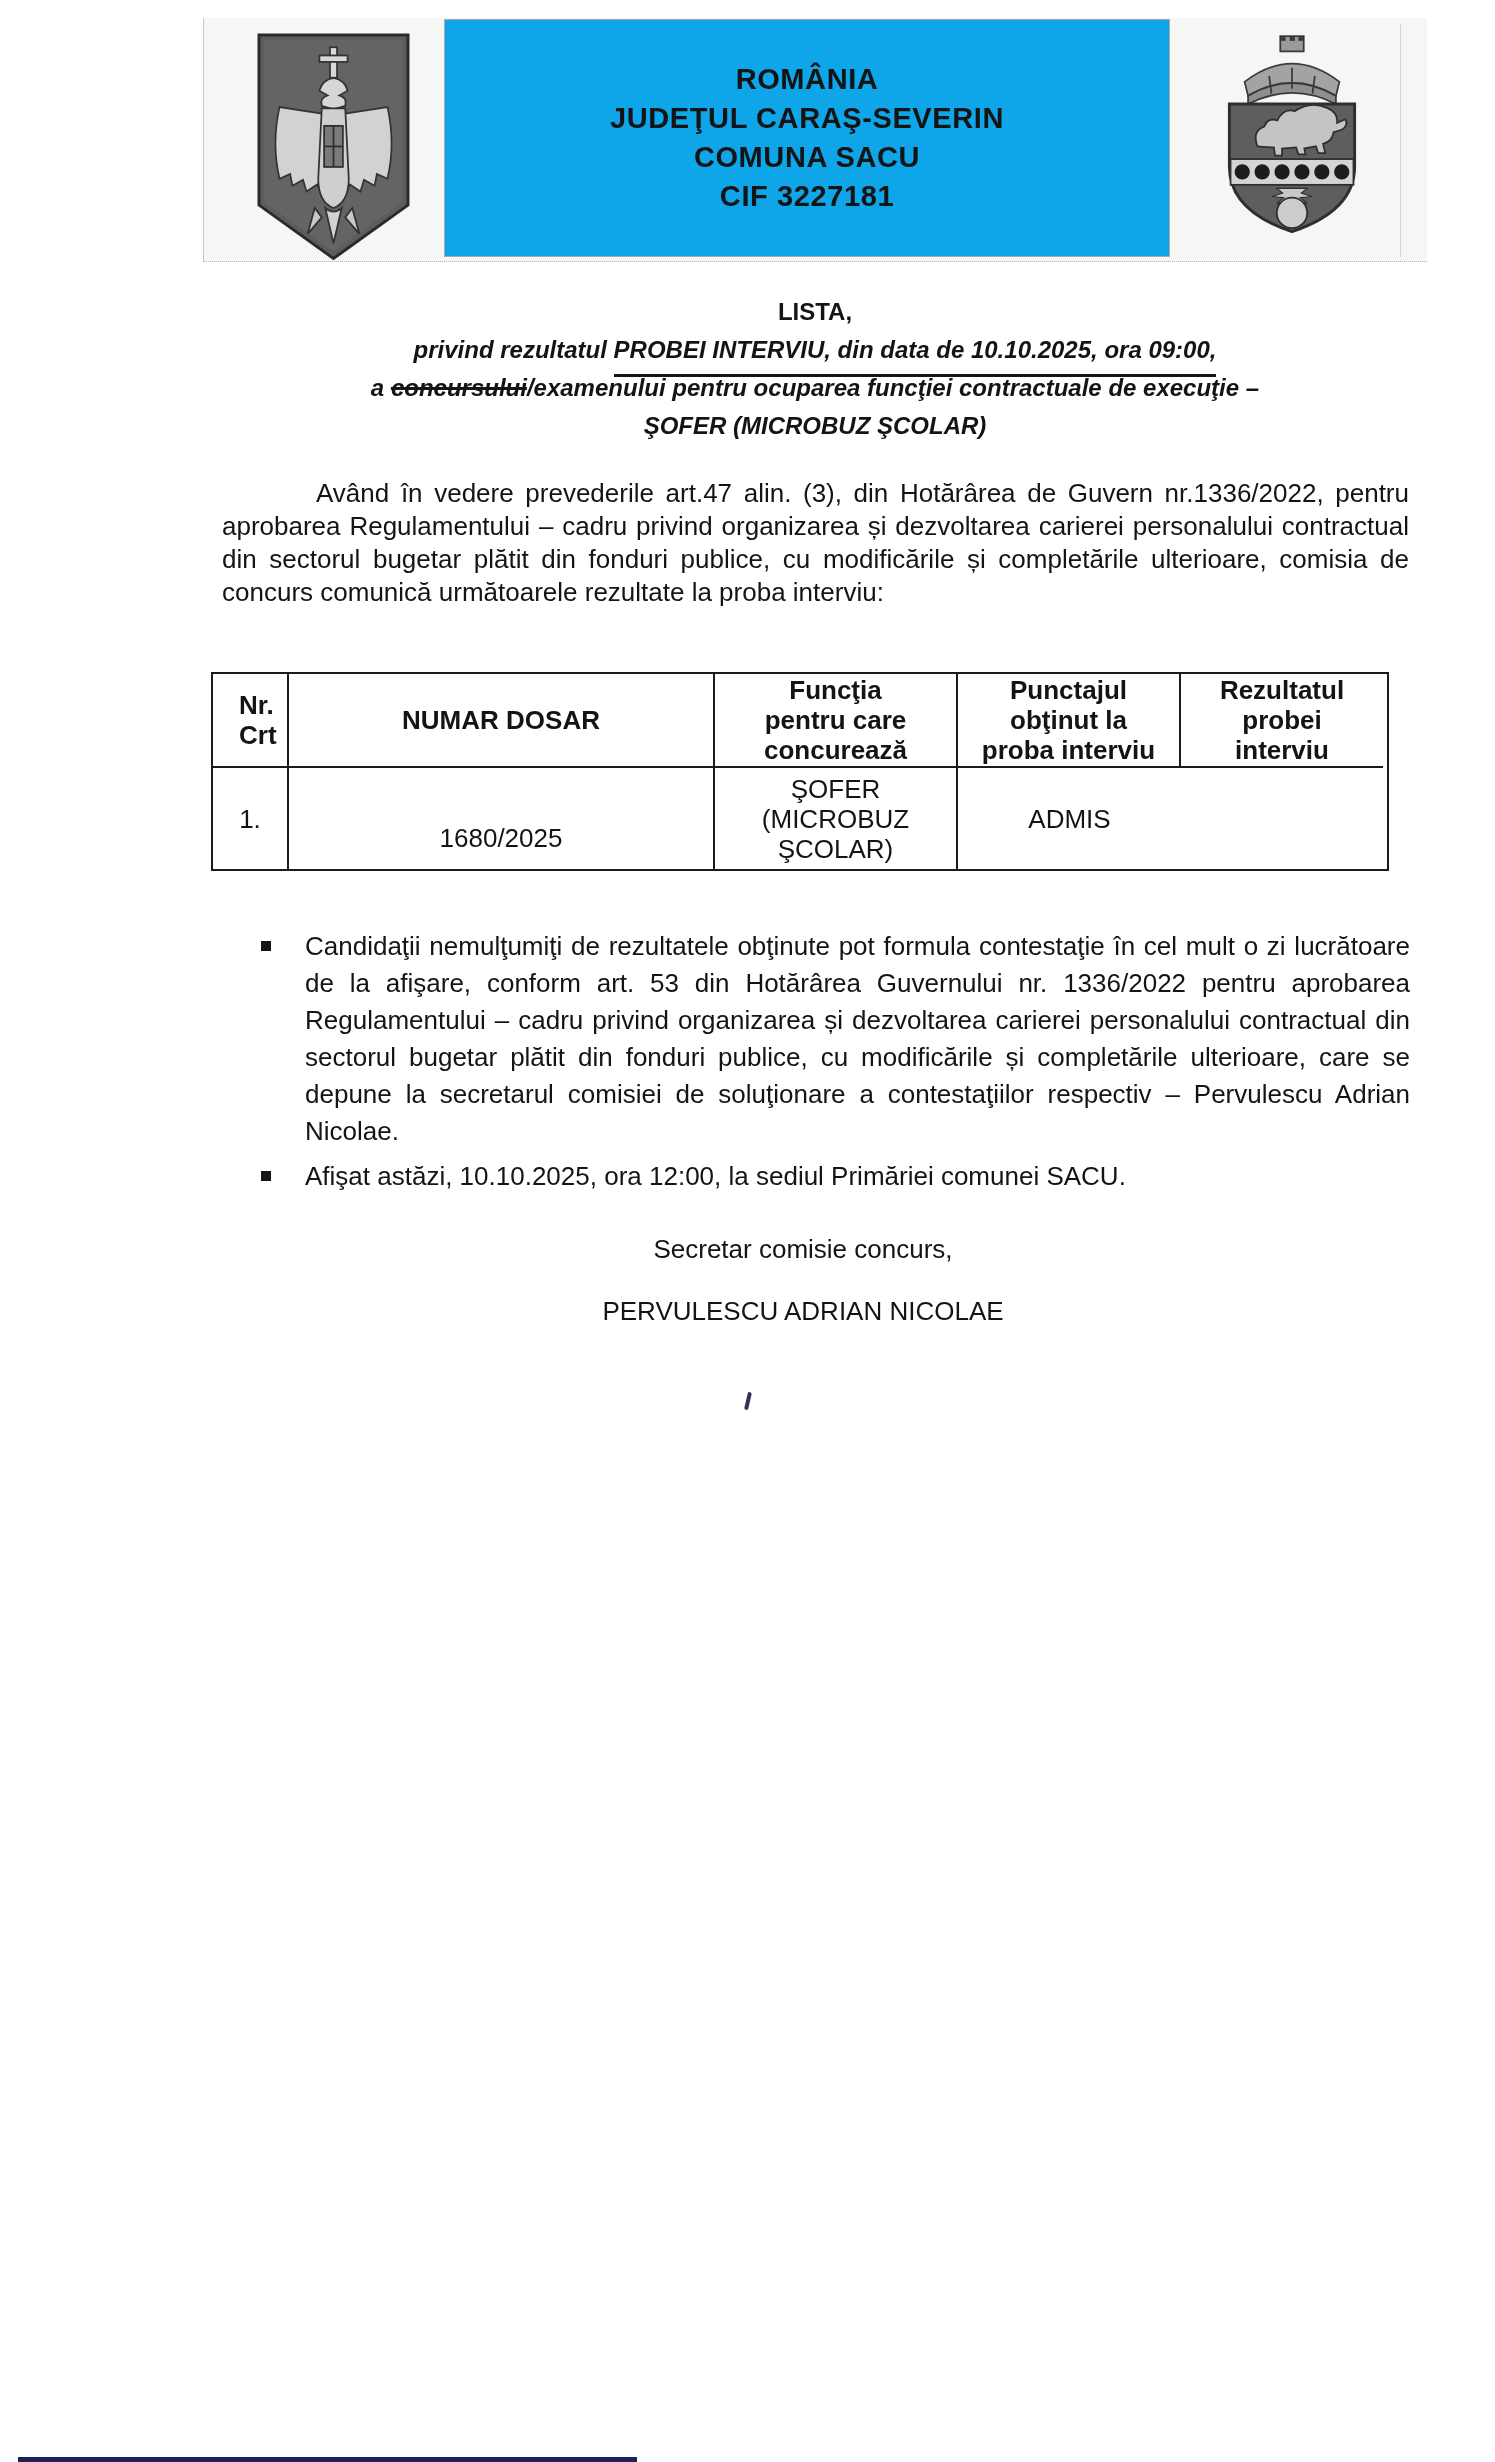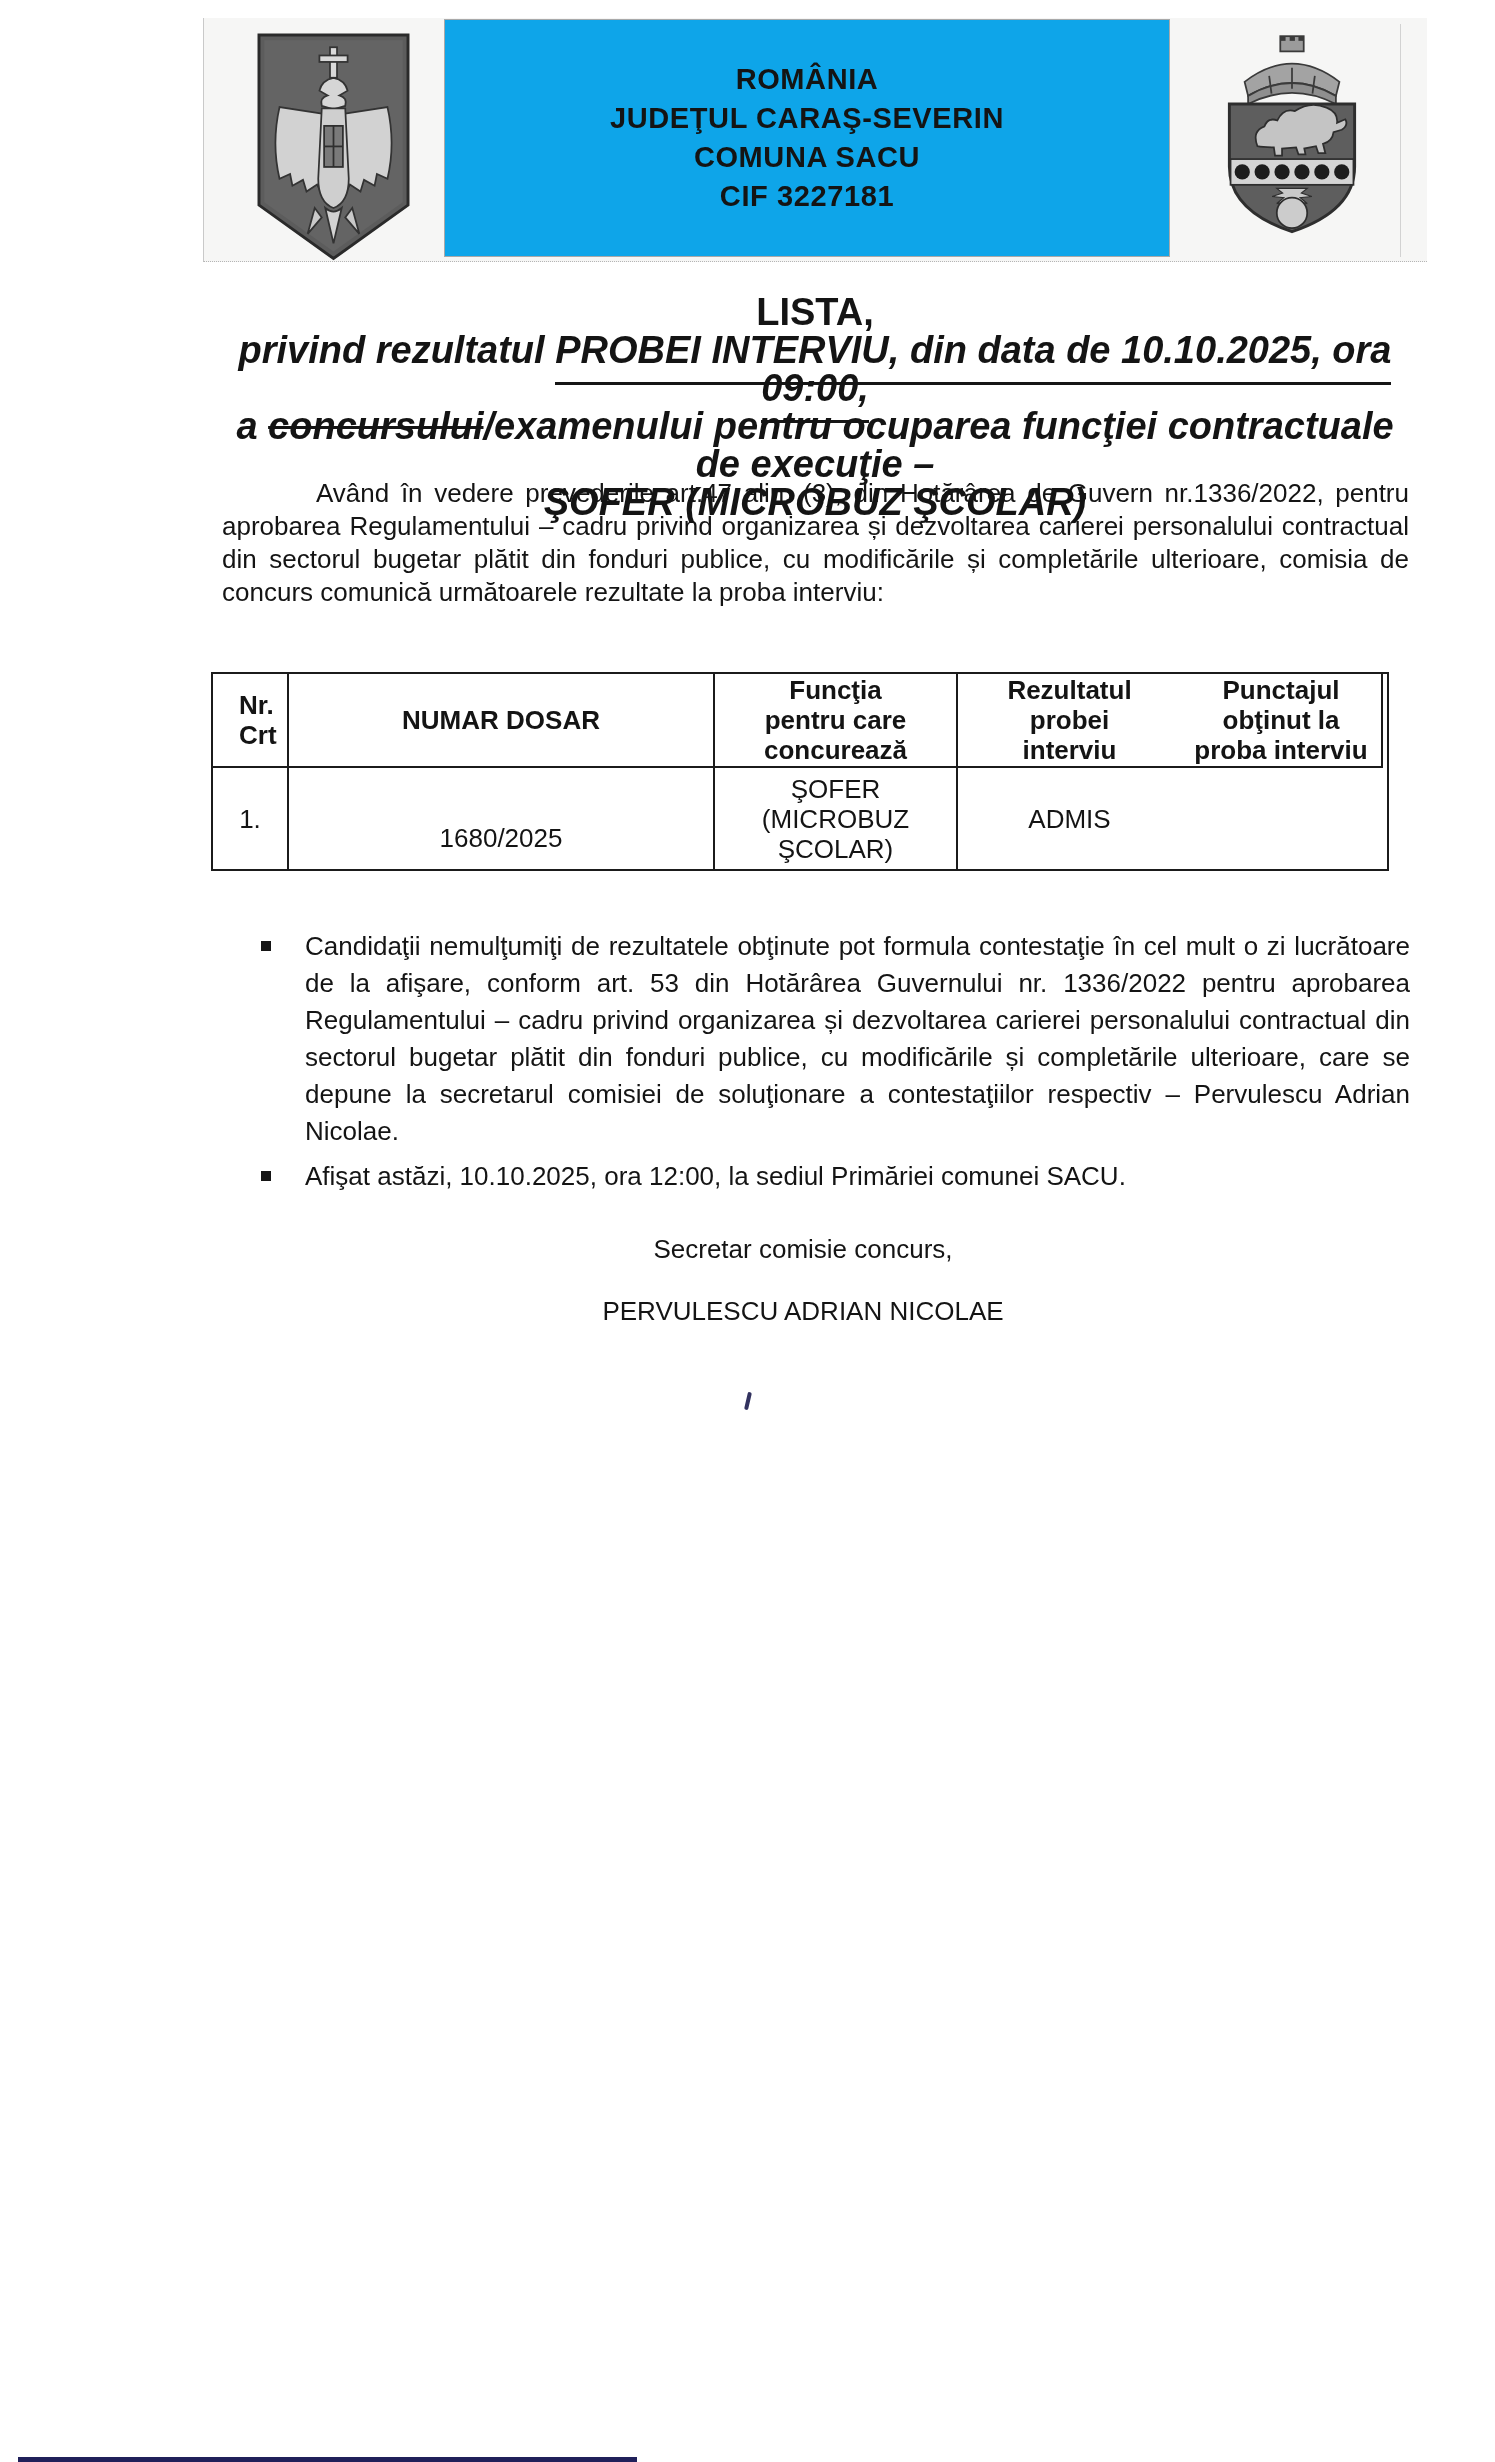--- a/index.html
+++ b/index.html
@@ -24,21 +24,21 @@
     display:flex; flex-direction:column; justify-content:center; align-items:center;
     text-align:center; font-weight:bold; font-size:29px; line-height:39px;
     letter-spacing:0.6px;
   }
   .emblem-left  { position:absolute; left:256px;  top:32px; width:155px; height:230px; }
   .emblem-right { position:absolute; left:1222px; top:35px; width:140px; height:199px; }
 
   
   .title-block {
     position:absolute; left:220px; top:293px; width:1190px;
-    text-align:center; font-size:38px; line-height:38px; font-weight:bold;
+    text-align:center; font-size:24px; line-height:38px; font-weight:bold;
   }
   .title-italic { font-style:italic; }
   .u-line { border-bottom:3.5px solid #161616; padding-bottom:11px; }
   .strike { text-decoration:line-through; text-decoration-thickness:2.9px; }
 
   
   .intro {
     position:absolute; left:222px; top:451px; width:1187px;
     font-size:26px; line-height:33px; text-align:justify; text-indent:94px;
   }
@@ -166,26 +166,26 @@
 
   <p class="intro">Având în vedere prevederile art.47 alin. (3), din Hotărârea de Guvern nr.1336/2022, pentru aprobarea Regulamentului – cadru privind organizarea și dezvoltarea carierei personalului contractual din sectorul bugetar plătit din fonduri publice, cu modificările și completările ulterioare, comisia de concurs comunică următoarele rezultate la proba interviu:</p>
 
   <div class="results-table">
     <div class="cell head nr-head">Nr.
 Crt</div>
     <div class="cell head">NUMAR DOSAR</div>
     <div class="cell head">Funcţia
 pentru care
 concurează</div>
+    <div class="cell head">Punctajul
+obţinut la
+proba interviu</div>
     <div class="cell head last-col">Rezultatul
 probei
 interviu</div>
-    <div class="cell head">Punctajul
-obţinut la
-proba interviu</div>
 
     <div class="cell last-row">1.</div>
     <div class="cell last-row dosar-cell">1680/2025</div>
     <div class="cell last-row">ŞOFER
 (MICROBUZ
 ŞCOLAR)</div>
     <div class="cell last-row last-col">ADMIS</div>
   </div>
 
   <div class="bullets">

